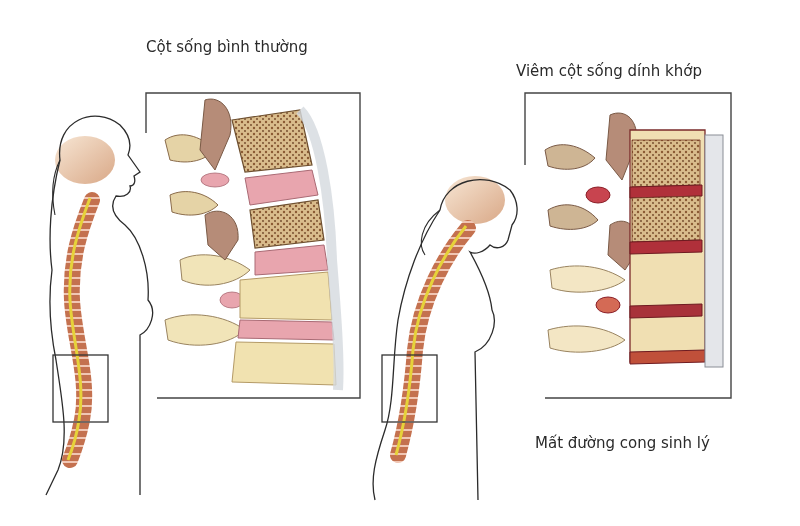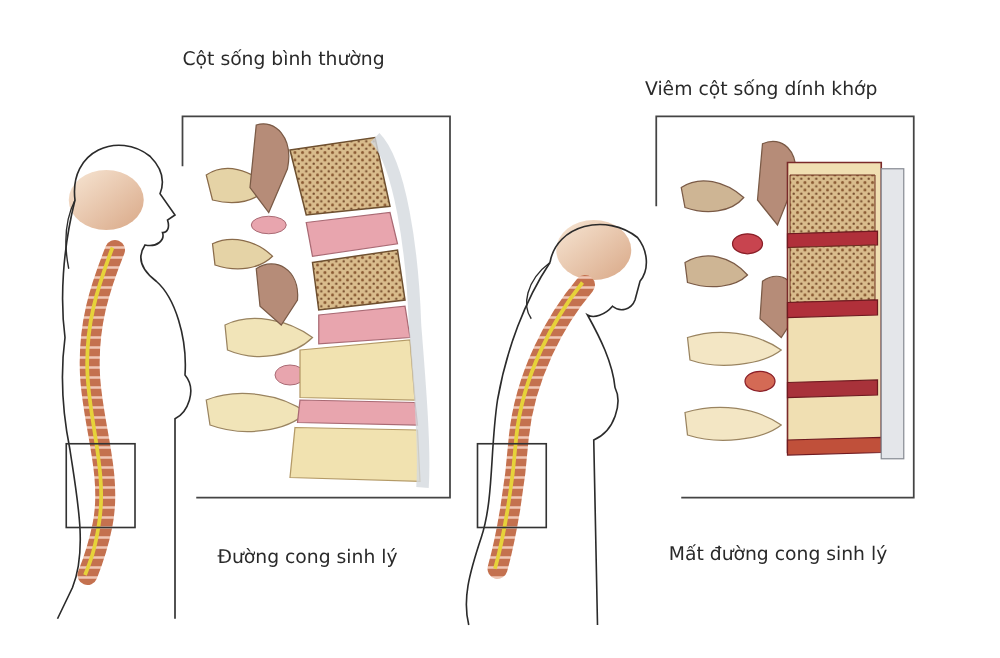--- a/index.html
+++ b/index.html
@@ -8,21 +8,20 @@
   .center{text-align:center;}
   svg{position:absolute;left:0;top:0;}
 </style>
 </head>
 <body>
 
 <div class="label" style="left:146px;top:34px;">Cột sống bình thường</div>
 <div class="label" style="left:516px;top:34px;margin-top:24px;">Viêm cột sống dính khớp</div>
 
 <div class="label center" style="left:156px;top:432px;width:180px;">
-  <div>Đường cong sinh lý</div>
 </div>
 <div class="label" style="left:535px;top:430px;">Mất đường cong sinh lý</div>
 
 <svg width="800" height="526" viewBox="0 0 800 526">
   <defs>
     <pattern id="spongy" width="6" height="6" patternUnits="userSpaceOnUse">
       <rect width="6" height="6" fill="#d9bc8c"></rect>
       <circle cx="2" cy="2" r="1.2" fill="#8a5a33"></circle>
       <circle cx="5" cy="5" r="0.9" fill="#6e4426"></circle>
     </pattern>

